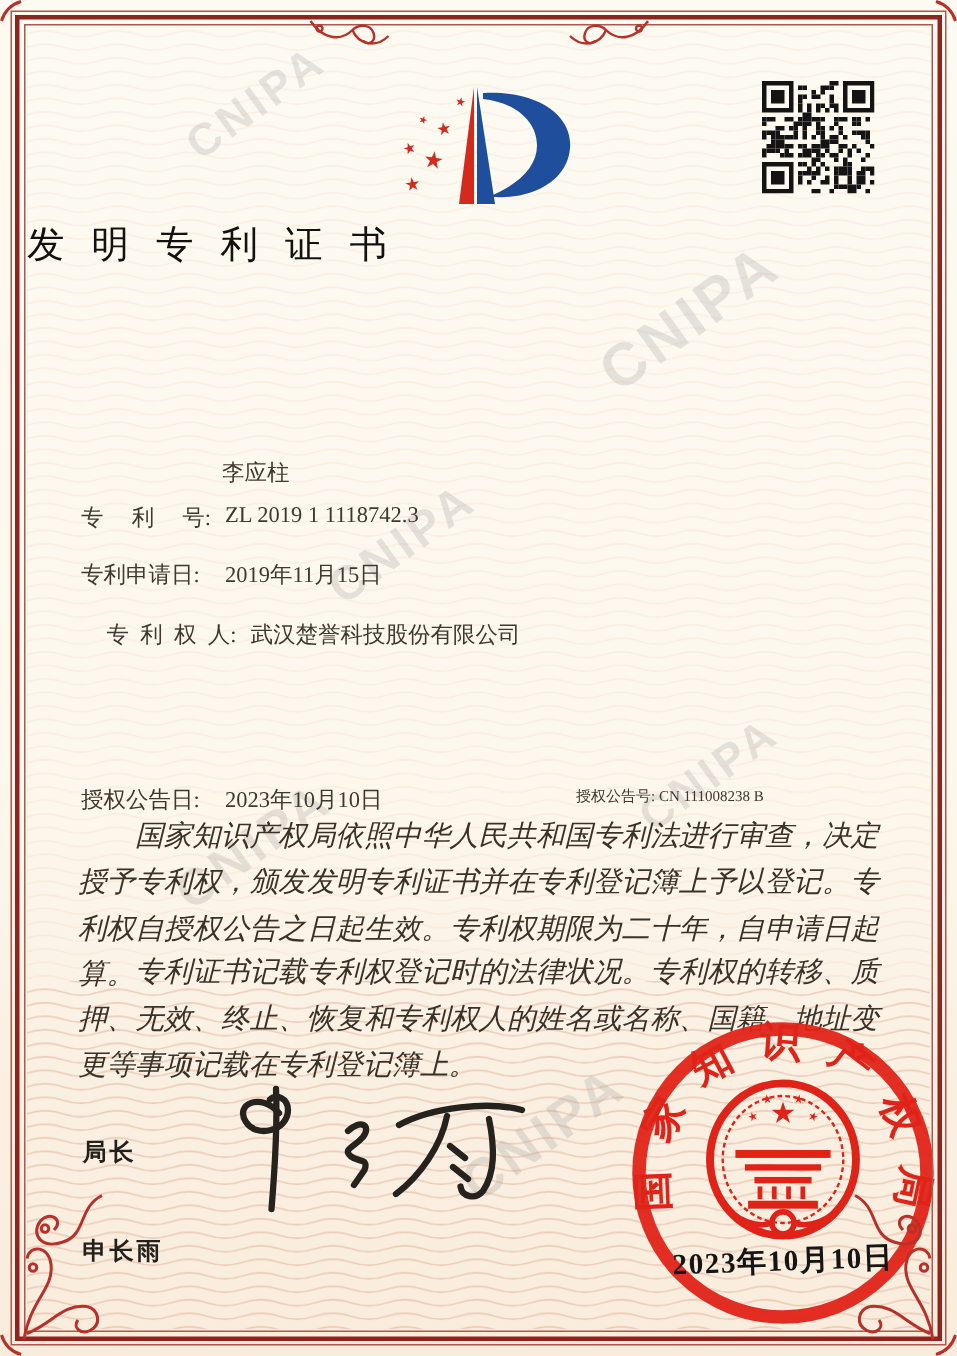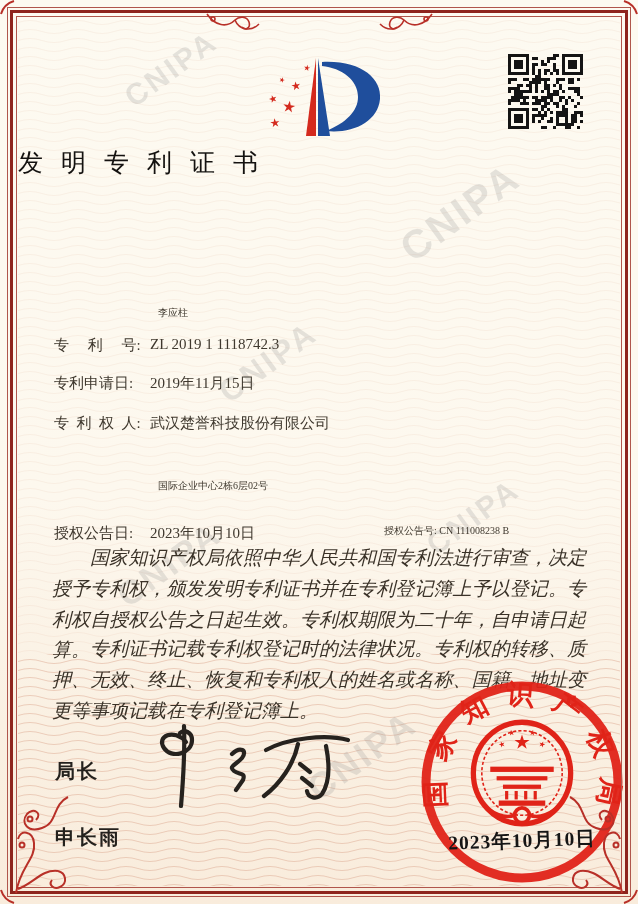--- a/index.html
+++ b/index.html
@@ -20,28 +20,28 @@
   
   .certno{position:absolute;top:50px;left:54px;font-size:15px;letter-spacing:1px;white-space:pre;z-index:2;color:#2e2a24;}
   .logo{position:absolute;top:52px;left:238px;z-index:2;}
   .qr{position:absolute;top:54px;left:508px;z-index:2;}
   .title{position:absolute;top:146px;left:0;width:100%;text-align:left;font-size:25px;font-weight:normal;
          letter-spacing:18px;text-indent:18px;color:#141210;z-index:2;}
   
   .row{position:absolute;left:54px;font-size:15px;z-index:2;white-space:nowrap;}
   .lbl{display:inline-block;width:96px;white-space:pre;vertical-align:top;}
   .val{white-space:pre;}
-  .cont{position:absolute;left:158px;font-size:10px;z-index:2;white-space:nowrap;}
+  .cont{position:absolute;left:148px;font-size:15px;z-index:2;white-space:nowrap;}
   .row2{position:absolute;left:330px;top:0;font-size:10px;white-space:nowrap;}
   
   .para{position:absolute;left:52px;width:534px;font-size:19px;line-height:1.62;text-align:justify;
         text-indent:2em;font-style:italic;color:#3a3228;z-index:2;}
   
   .office{position:absolute;left:55px;font-family:"Liberation Sans","DejaVu Sans",sans-serif;
-          font-weight:600;font-size:20px;color:#24211d;z-index:2;letter-spacing:2px;}
+          font-weight:600;font-size:16px;color:#24211d;z-index:2;letter-spacing:2px;}
   .sig{position:absolute;left:140px;top:720px;z-index:3;}
   
   .seal{position:absolute;left:416px;top:676px;width:212px;height:212px;z-index:3;}
   .seal svg.ring{position:absolute;left:0;top:0;}
   .seal .emblem{position:absolute;left:53px;top:42px;}
   .seal .sealdate{position:absolute;top:151px;left:0;width:100%;text-align:center;font-size:19.5px;
                   color:#151515;transform:rotate(-2deg);letter-spacing:1px;font-weight:bold;z-index:2;}
   
   .orn{position:absolute;z-index:4;pointer-events:none;}
 </style>
@@ -363,24 +363,23 @@
 
   <div class="title">发明专利证书</div>
 
   <div class="cont" style="top:306px;">李应柱</div>
   <div class="row" style="top:336px;">
     <span class="lbl">专     利     号:</span><span class="val">ZL 2019 1 1118742.3</span>
   </div>
   <div class="row" style="top:374px;">
     <span class="lbl">专利申请日:</span><span class="val">2019年11月15日</span>
   </div>
-  <div class="row" style="top:414px;">
+  <div class="row" style="top:414px;margin-left:17px;">
     <span class="lbl">专  利  权  人:</span><span class="val">武汉楚誉科技股份有限公司</span>
   </div>
-  <div class="cont" style="top:479px;">国际企业中心2栋6层02号</div>
   <div class="row" style="top:524px;">
     <span class="lbl">授权公告日:</span><span class="val">2023年10月10日</span>
     <span class="row2">
       <span>授权公告号:</span>&nbsp;<span>CN 111008238 B</span>
     </span>
   </div>
 
   <div class="para" style="top:543px;">国家知识产权局依照中华人民共和国专利法进行审查，决定授予专利权，颁发发明专利证书并在专利登记簿上予以登记。专利权自授权公告之日起生效。专利权期限为二十年，自申请日起算。</div>
   <div class="para" style="top:634px;">专利证书记载专利权登记时的法律状况。专利权的转移、质押、无效、终止、恢复和专利权人的姓名或名称、国籍、地址变更等事项记载在专利登记簿上。</div>
 

